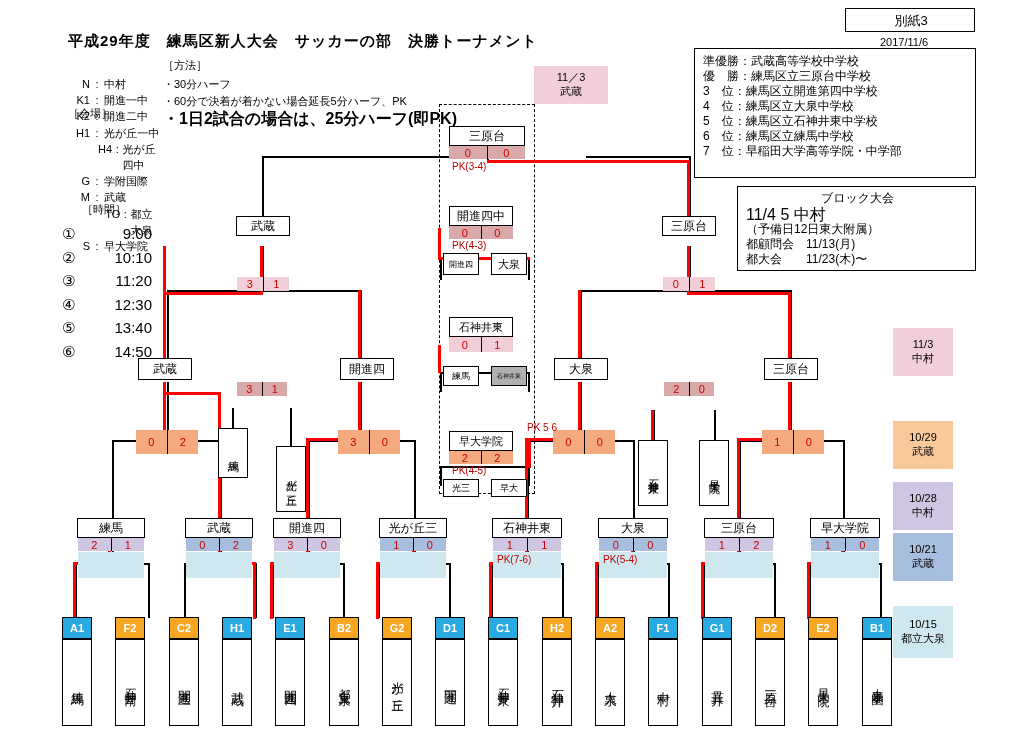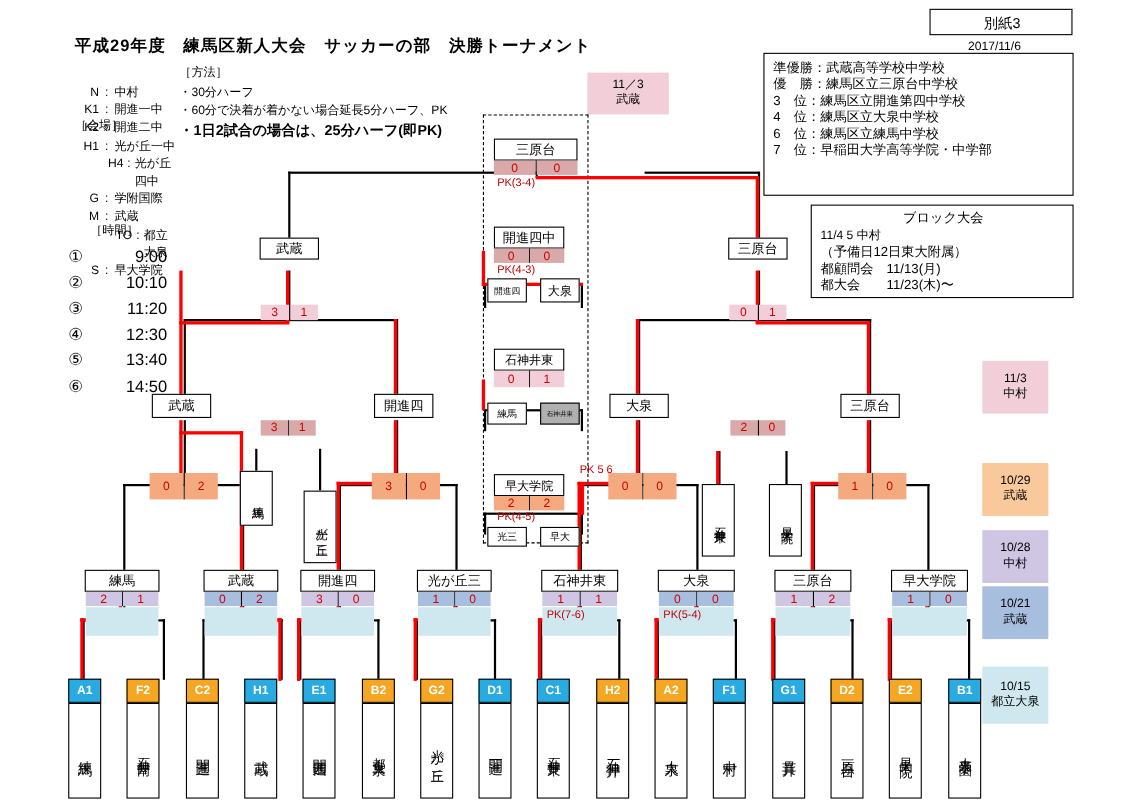--- a/index.html
+++ b/index.html
@@ -95,21 +95,21 @@
       <span style="width: 22px; text-align: right;">S</span>
       <span style="width: 14px; text-align: center;">:</span>
       <span>早大学院</span>
     </div>
   </div>
 
 <div class="abs sm" style="left:163px;top:58px;">［方法］</div>
 <div class="abs" id="method-list" style="left:163px;top:76px;width:330px;">
     <div style="font-size: 11px; line-height: 17px;">・30分ハーフ</div>
     <div style="font-size: 11px; line-height: 17px;">・60分で決着が着かない場合延長5分ハーフ、PK</div>
-    <div style="font-size: 13px; line-height: 17px; font-weight: bold;">・1日2試合の場合は、25分ハーフ(即PK)</div>
+    <div style="font-size: 16px; line-height: 17px; font-weight: bold;">・1日2試合の場合は、25分ハーフ(即PK)</div>
   </div>
 
 <div class="abs sm" style="left:82px;top:202px;">［時間］</div>
 <div class="abs" id="time-list" style="left:62px;top:222px;width:110px;">
     <div style="display: flex; font-size: 15px; line-height: 23.5px;">
       <span style="width: 26px;">①</span>
       <span style="width: 64px; text-align: right;">9:00</span>
     </div>
     <div style="display: flex; font-size: 15px; line-height: 23.5px;">
       <span style="width: 26px;">②</span>
@@ -132,29 +132,30 @@
       <span style="width: 64px; text-align: right;">14:50</span>
     </div>
   </div>
 
 <div class="legendbox" style="left:694px;top:48px;width:282px;height:130px;">
   <div id="results-list" style="padding:5px 8px;">
       <div style="font-size: 12px; line-height: 15px;">準優勝：武蔵高等学校中学校</div>
       <div style="font-size: 12px; line-height: 15px;">優　勝：練馬区立三原台中学校</div>
       <div style="font-size: 12px; line-height: 15px;">3　位：練馬区立開進第四中学校</div>
       <div style="font-size: 12px; line-height: 15px;">4　位：練馬区立大泉中学校</div>
+      <div style="font-size: 12px; line-height: 15px;">5　位：練馬区立石神井東中学校</div>
       <div style="font-size: 12px; line-height: 15px;">6　位：練馬区立練馬中学校</div>
       <div style="font-size: 12px; line-height: 15px;">7　位：早稲田大学高等学院・中学部</div>
     </div>
 </div>
 
 <div class="legendbox" style="left:737px;top:186px;width:239px;height:85px;">
   <div class="abs" style="left:0;top:3px;width:239px;text-align:center;font-size:12px;">ブロック大会</div>
   <div id="block-list" style="padding:20px 8px 0 8px;">
-      <div style="font-size: 11px; line-height: 15px;">11/4  5  中村</div>
+      <div style="font-size: 16px; line-height: 15px;">11/4  5  中村</div>
       <div style="font-size: 12px; line-height: 15px;">（予備日12日東大附属）</div>
       <div style="font-size: 12px; line-height: 15px;">都顧問会　11/13(月)</div>
       <div style="font-size: 12px; line-height: 15px;">都大会　　11/23(木)〜</div>
     </div>
 </div>
 
 <div class="datechip" style="left:534px;top:66px;width:74px;height:38px;background:#f2cfd8;">
   <div>11／3</div>
   <div>武蔵</div>
 </div>

